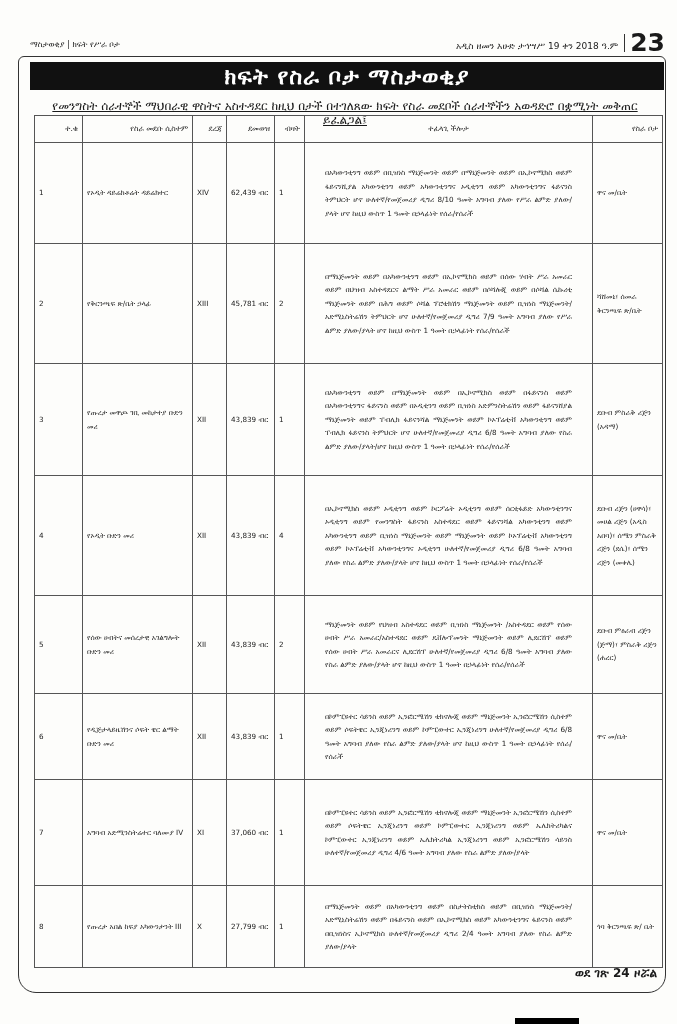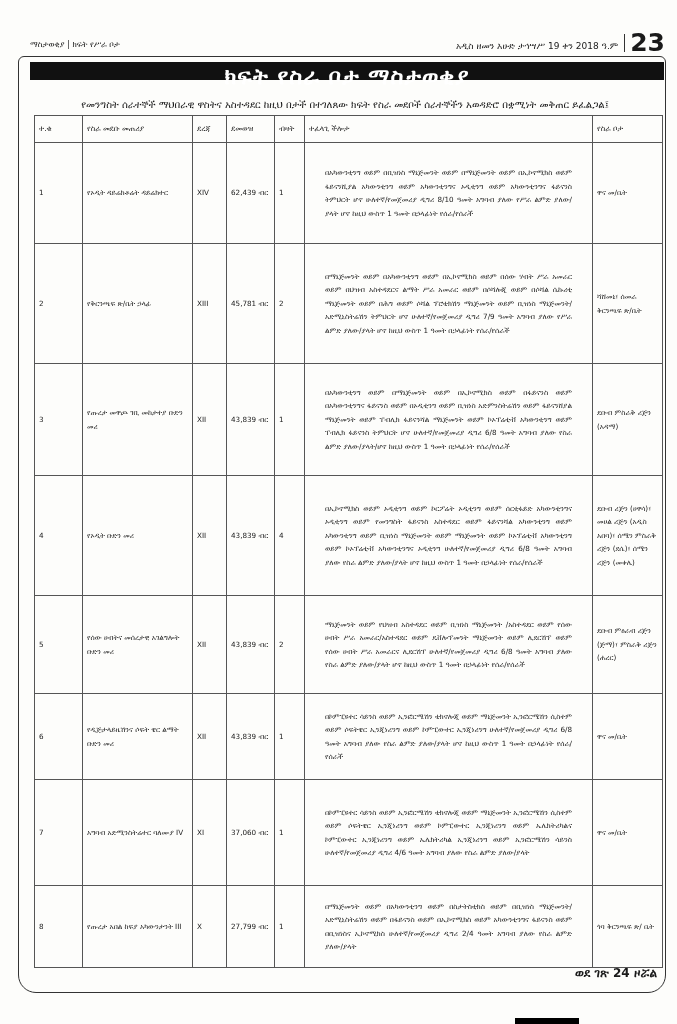--- a/index.html
+++ b/index.html
@@ -8,32 +8,32 @@
     font-family: "DejaVu Sans", sans-serif; color: #1a1a1a;
   }
   .hdr-left { position: absolute; left: 30px; top: 40px; font-size: 8px; }
   .hdr-right { position: absolute; right: 12px; top: 34px; display: flex; align-items: flex-end; gap: 6px; font-size: 9px; }
   .hdr-right .page-no { font-size: 25px; font-weight: bold; border-left: 1px solid #333; padding-left: 5px; line-height: 18px; }
   .frame {
     position: absolute; left: 18px; top: 56px; width: 646px; height: 935px;
     border: 1.5px solid #333; border-radius: 6px 6px 18px 18px; background: #fdfdfb;
   }
   .banner {
-    position: absolute; left: 30px; top: 62px; width: 634px; height: 18px; background: #111;
+    position: absolute; left: 30px; top: 62px; width: 634px; height: 28px; background: #111;
     color: #fff; text-align: center; font-size: 22px; font-weight: bold; line-height: 30px; letter-spacing: 1px;
   }
-  .intro { position: absolute; left: 30px; top: 99px; width: 630px; text-align: center; font-size: 10px; }
+  .intro { position: absolute; left: 30px; top: 99px; width: 630px; text-align: center; font-size: 12px; text-decoration: underline; }
   table.jobs {
     position: absolute; left: 34px; top: 115px; width: 628px; border-collapse: collapse; table-layout: fixed;
     font-size: 7.2px; line-height: 13.5px;
   }
   table.jobs th, table.jobs td { border: 1px solid #555; padding: 2px 4px; vertical-align: middle; text-align: left; }
-  table.jobs th { height: 22px; font-weight: normal; font-size: 7.6px; }
+  table.jobs th { height: 22px; font-weight: normal; font-size: 7.6px; text-align: right; }
   table.jobs td.req { text-align: justify; padding: 8px 20px; }
-  table.jobs th.req-h { text-align: left; }
+  table.jobs th.req-h { text-align: center; }
   .continue { position: absolute; right: 20px; top: 966px; font-size: 12px; font-weight: bold; }
   .blackbar { position: absolute; left: 515px; top: 1018px; width: 64px; height: 6px; background: #000; }
 </style>
 </head>
 <body>
 
 <div class="hdr-left">ማስታወቂያ | ክፍት የሥራ ቦታ</div>
 <div class="hdr-right">
   <span>አዲስ ዘመን እሁድ ታኅሣሥ 19 ቀን 2018 ዓ.ም</span>
   <span class="page-no">23</span>
@@ -49,21 +49,21 @@
       <col style="width:110px">
       <col style="width:34px">
       <col style="width:48px">
       <col style="width:30px">
       <col style="width:288px">
       <col style="width:70px">
   </colgroup>
   <thead>
     <tr>
       <th>ተ.ቁ</th>
-      <th>የስራ መደቡ መጠሪያ</th>
+      <th>የስራ መደቡ ሲስተም</th>
       <th>ደረጃ</th>
       <th>ደመወዝ</th>
       <th>ብዛት</th>
       <th class="req-h">ተፈላጊ ችሎታ</th>
       <th>የስራ ቦታ</th>
     </tr>
   </thead>
   <tbody>
     <tr style="height:101px">
       <td>1</td>

